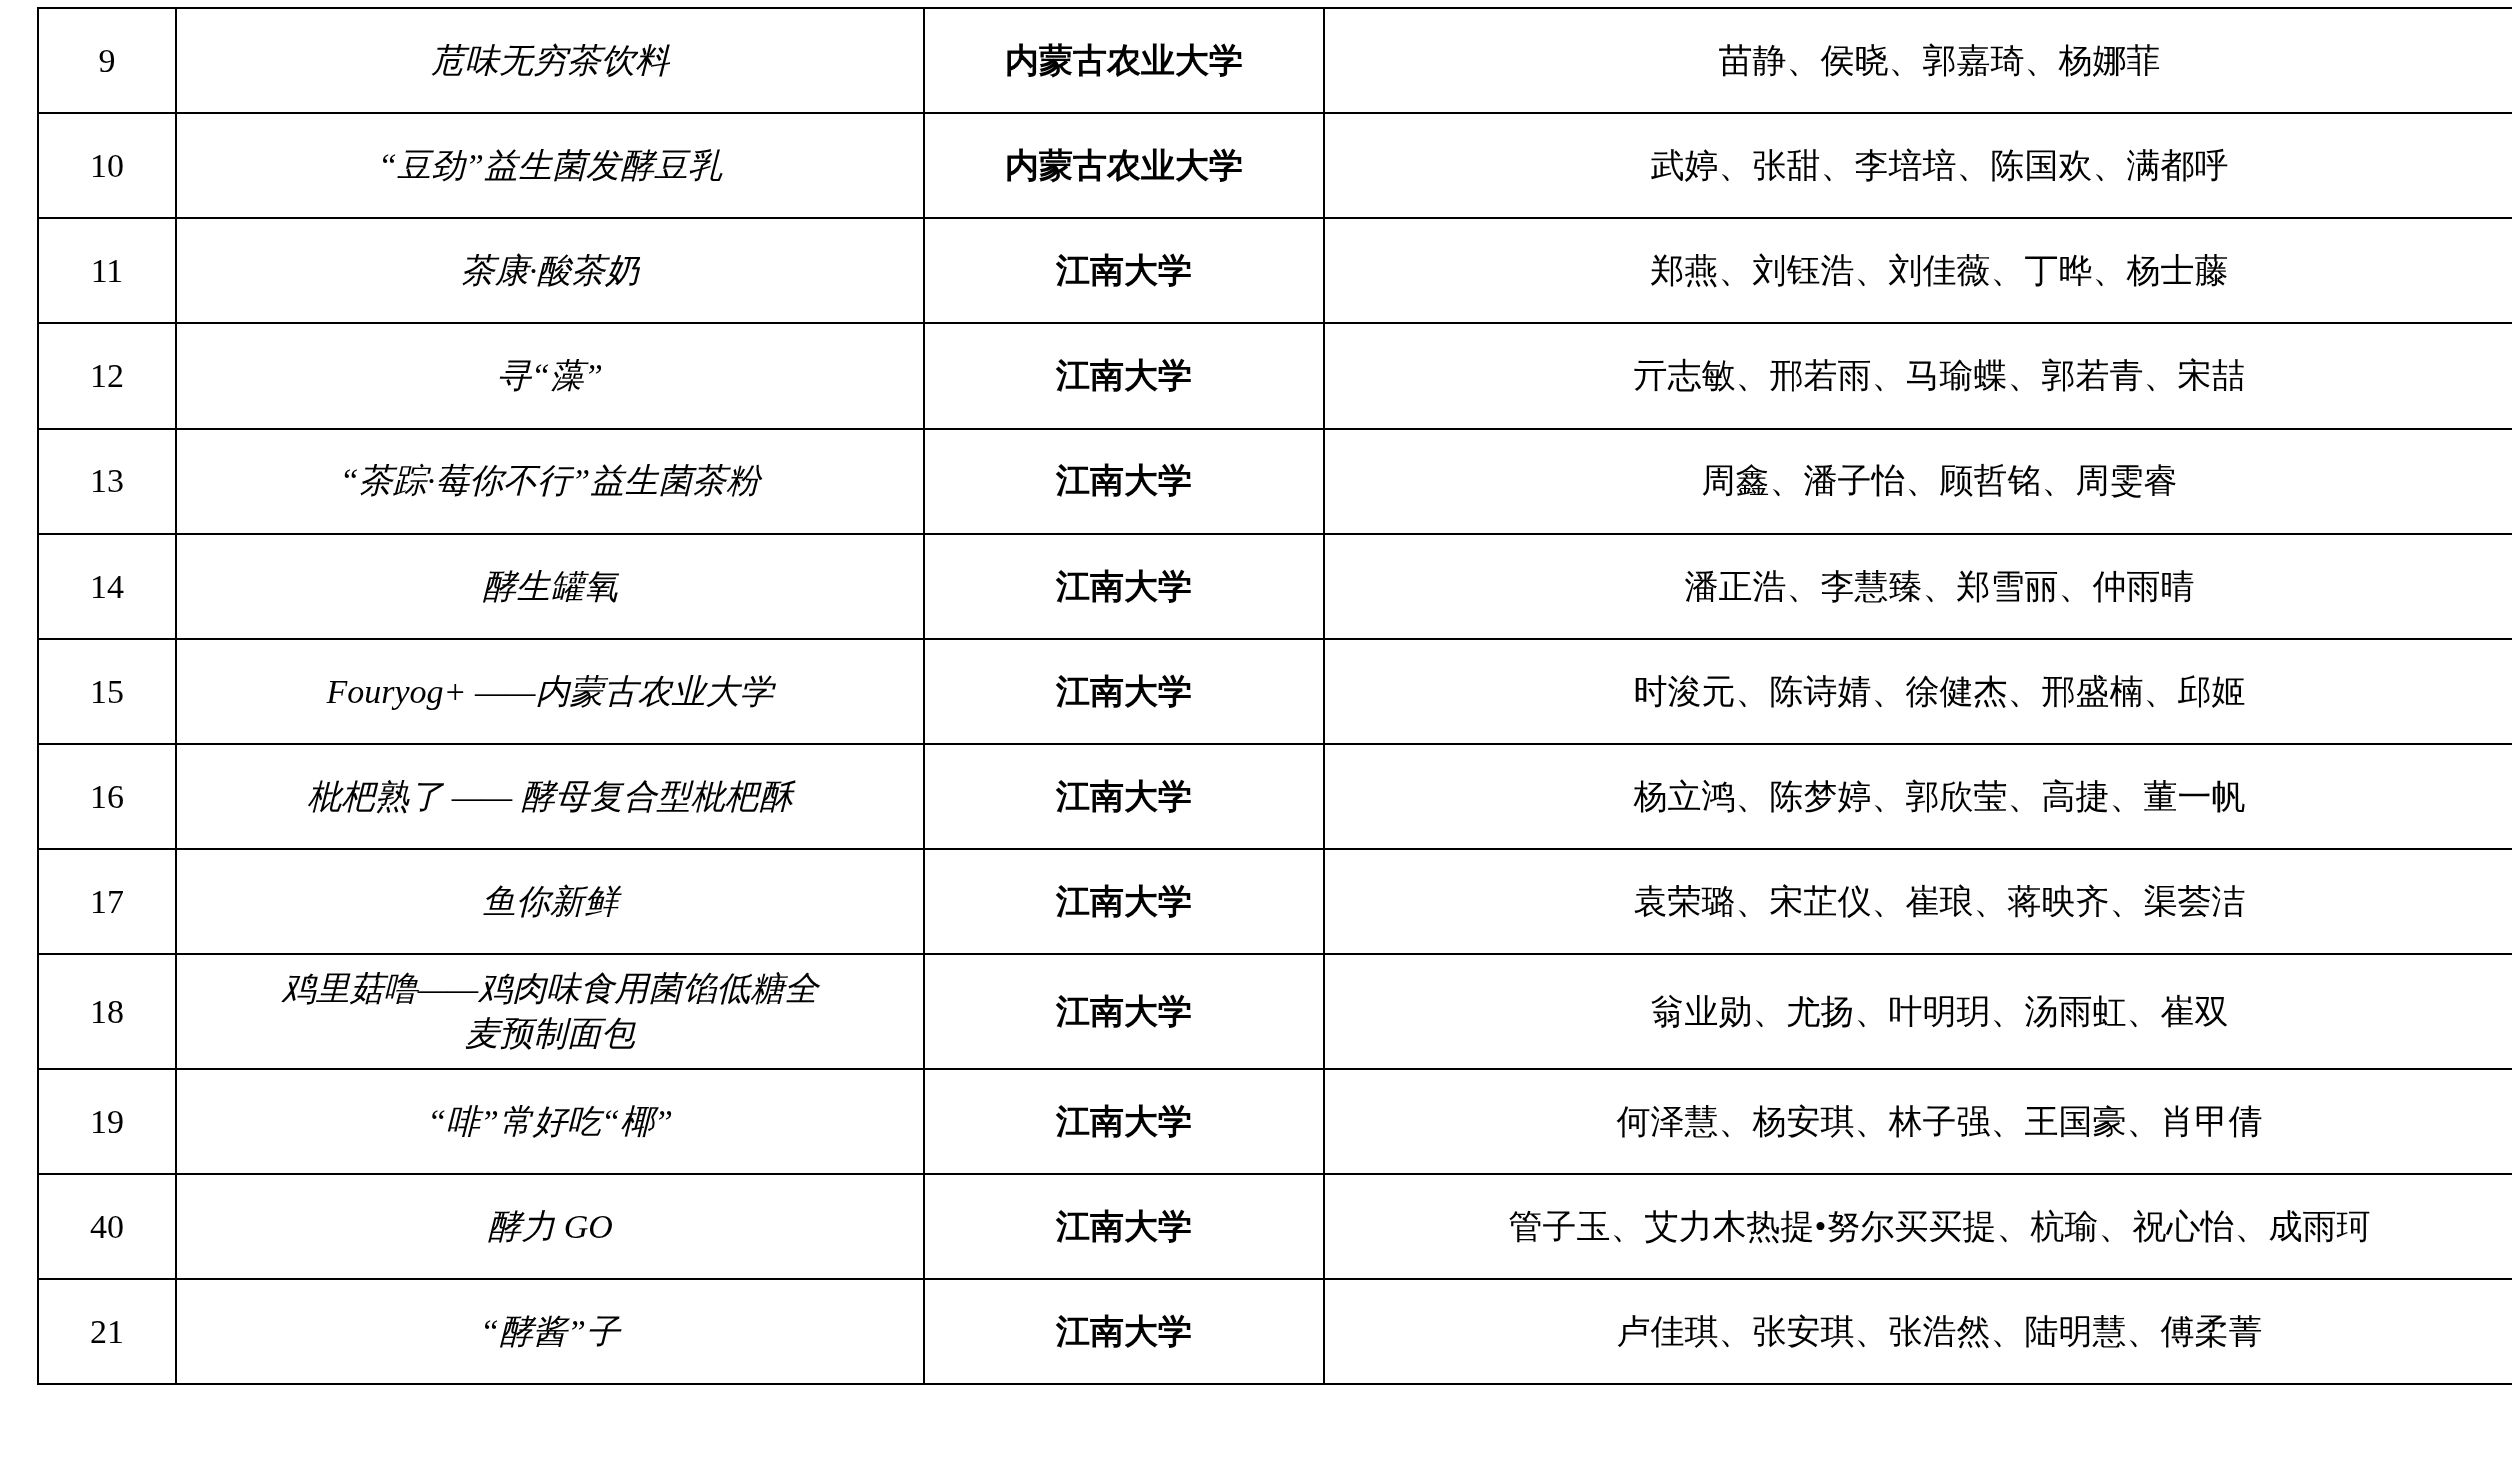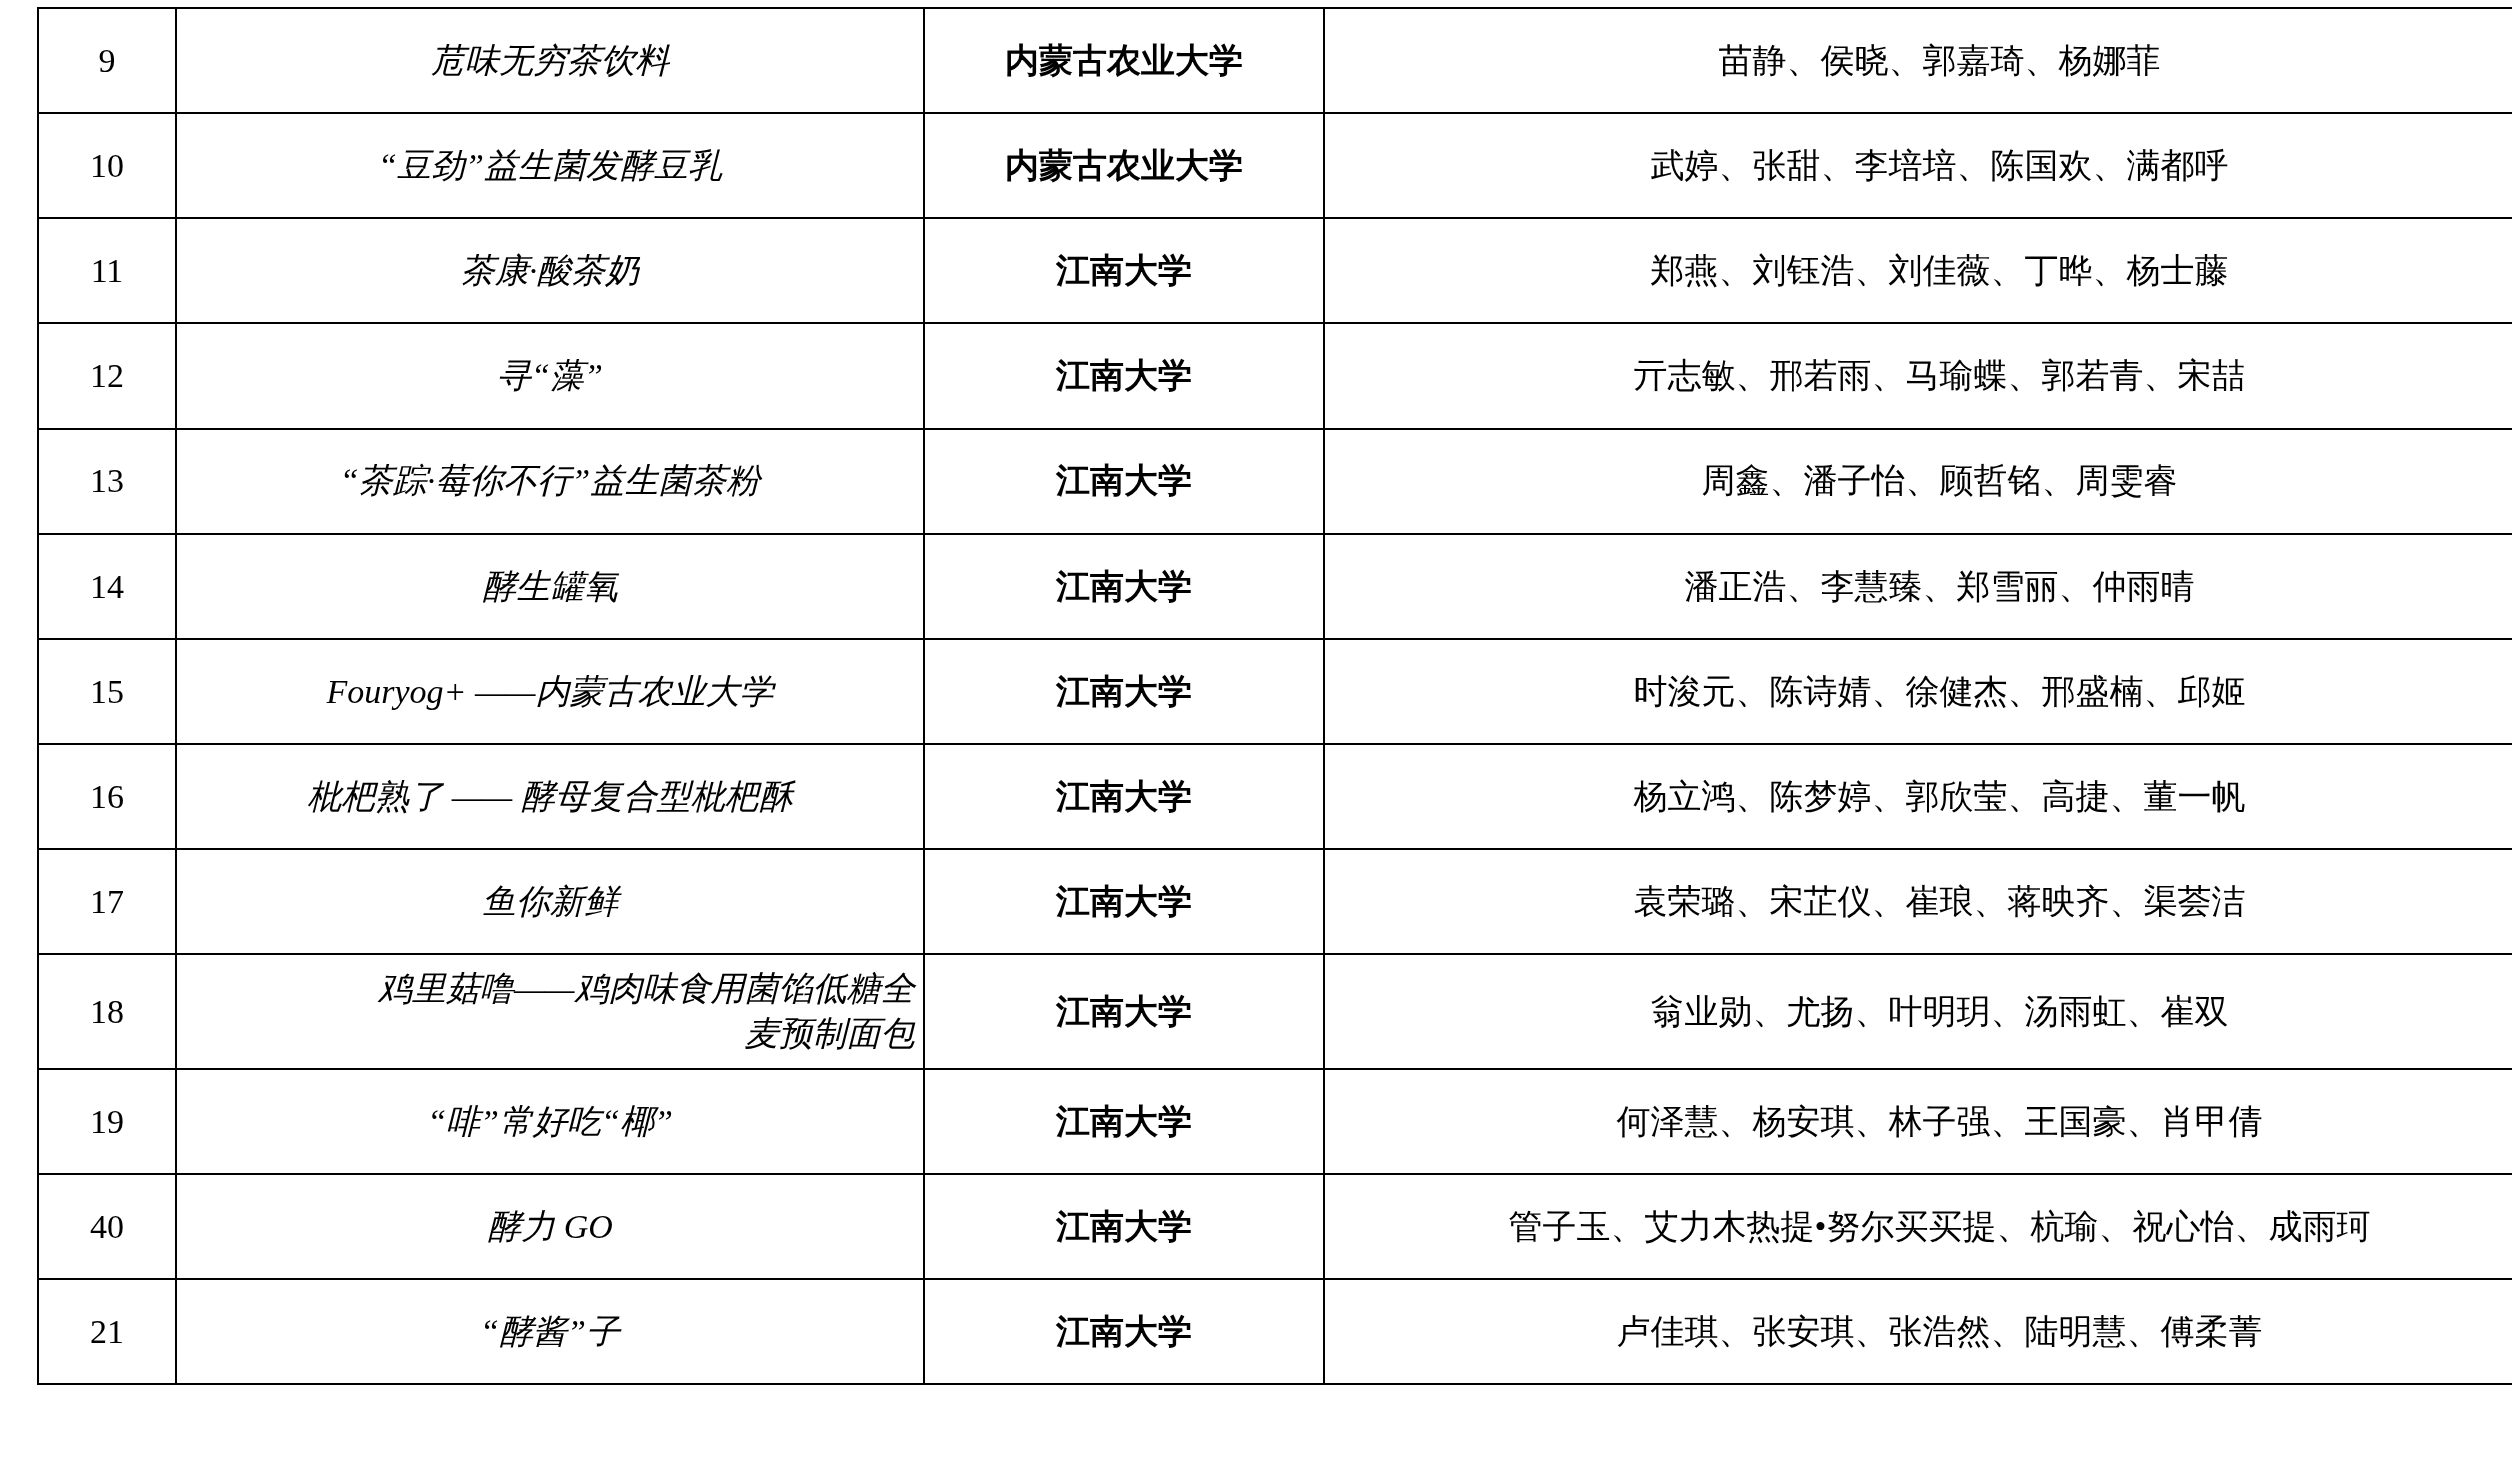--- a/index.html
+++ b/index.html
@@ -56,21 +56,20 @@
   }
   tr.row-tall td {
     height: 93px;
   }
   tr.row-two-line td {
     height: 102px;
   }
   .two-line {
     display: block;
     line-height: 1.3;
-    text-align: right;
   }
 </style>
 </head>
 <body>
 
 <div class="page">
   <table class="entry-table">
     <tbody>
 
       <tr class="row-tall">

